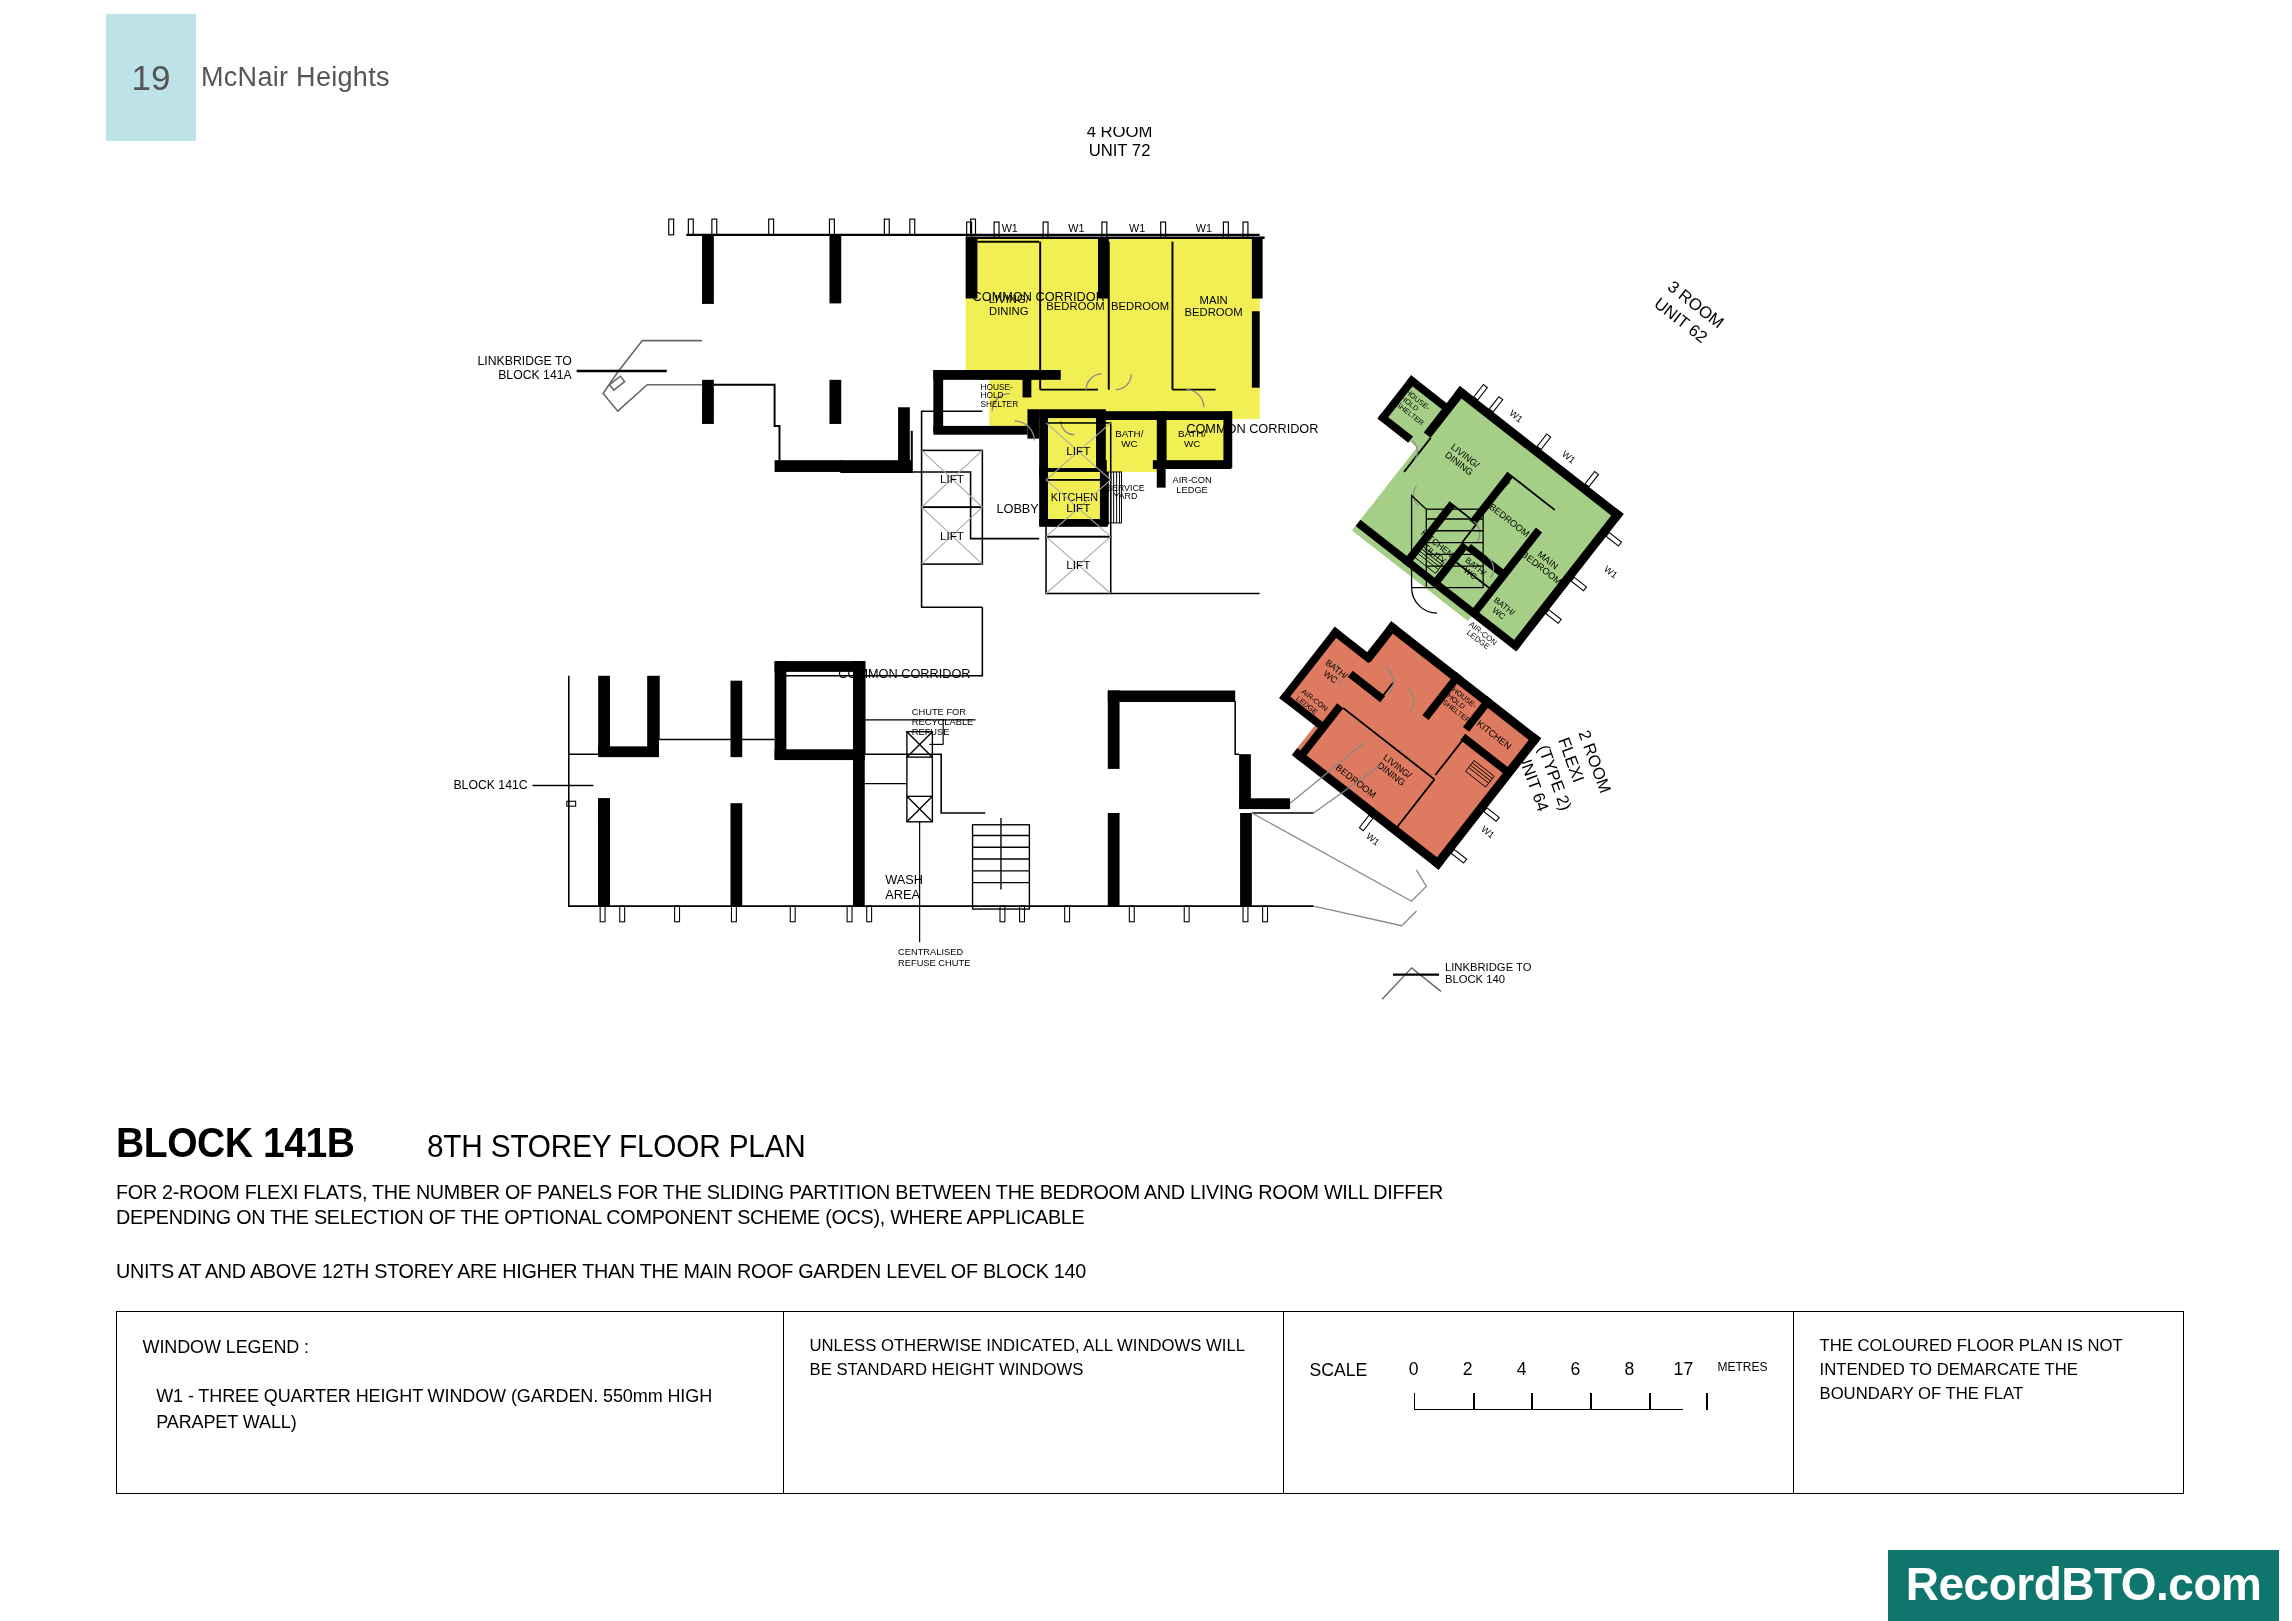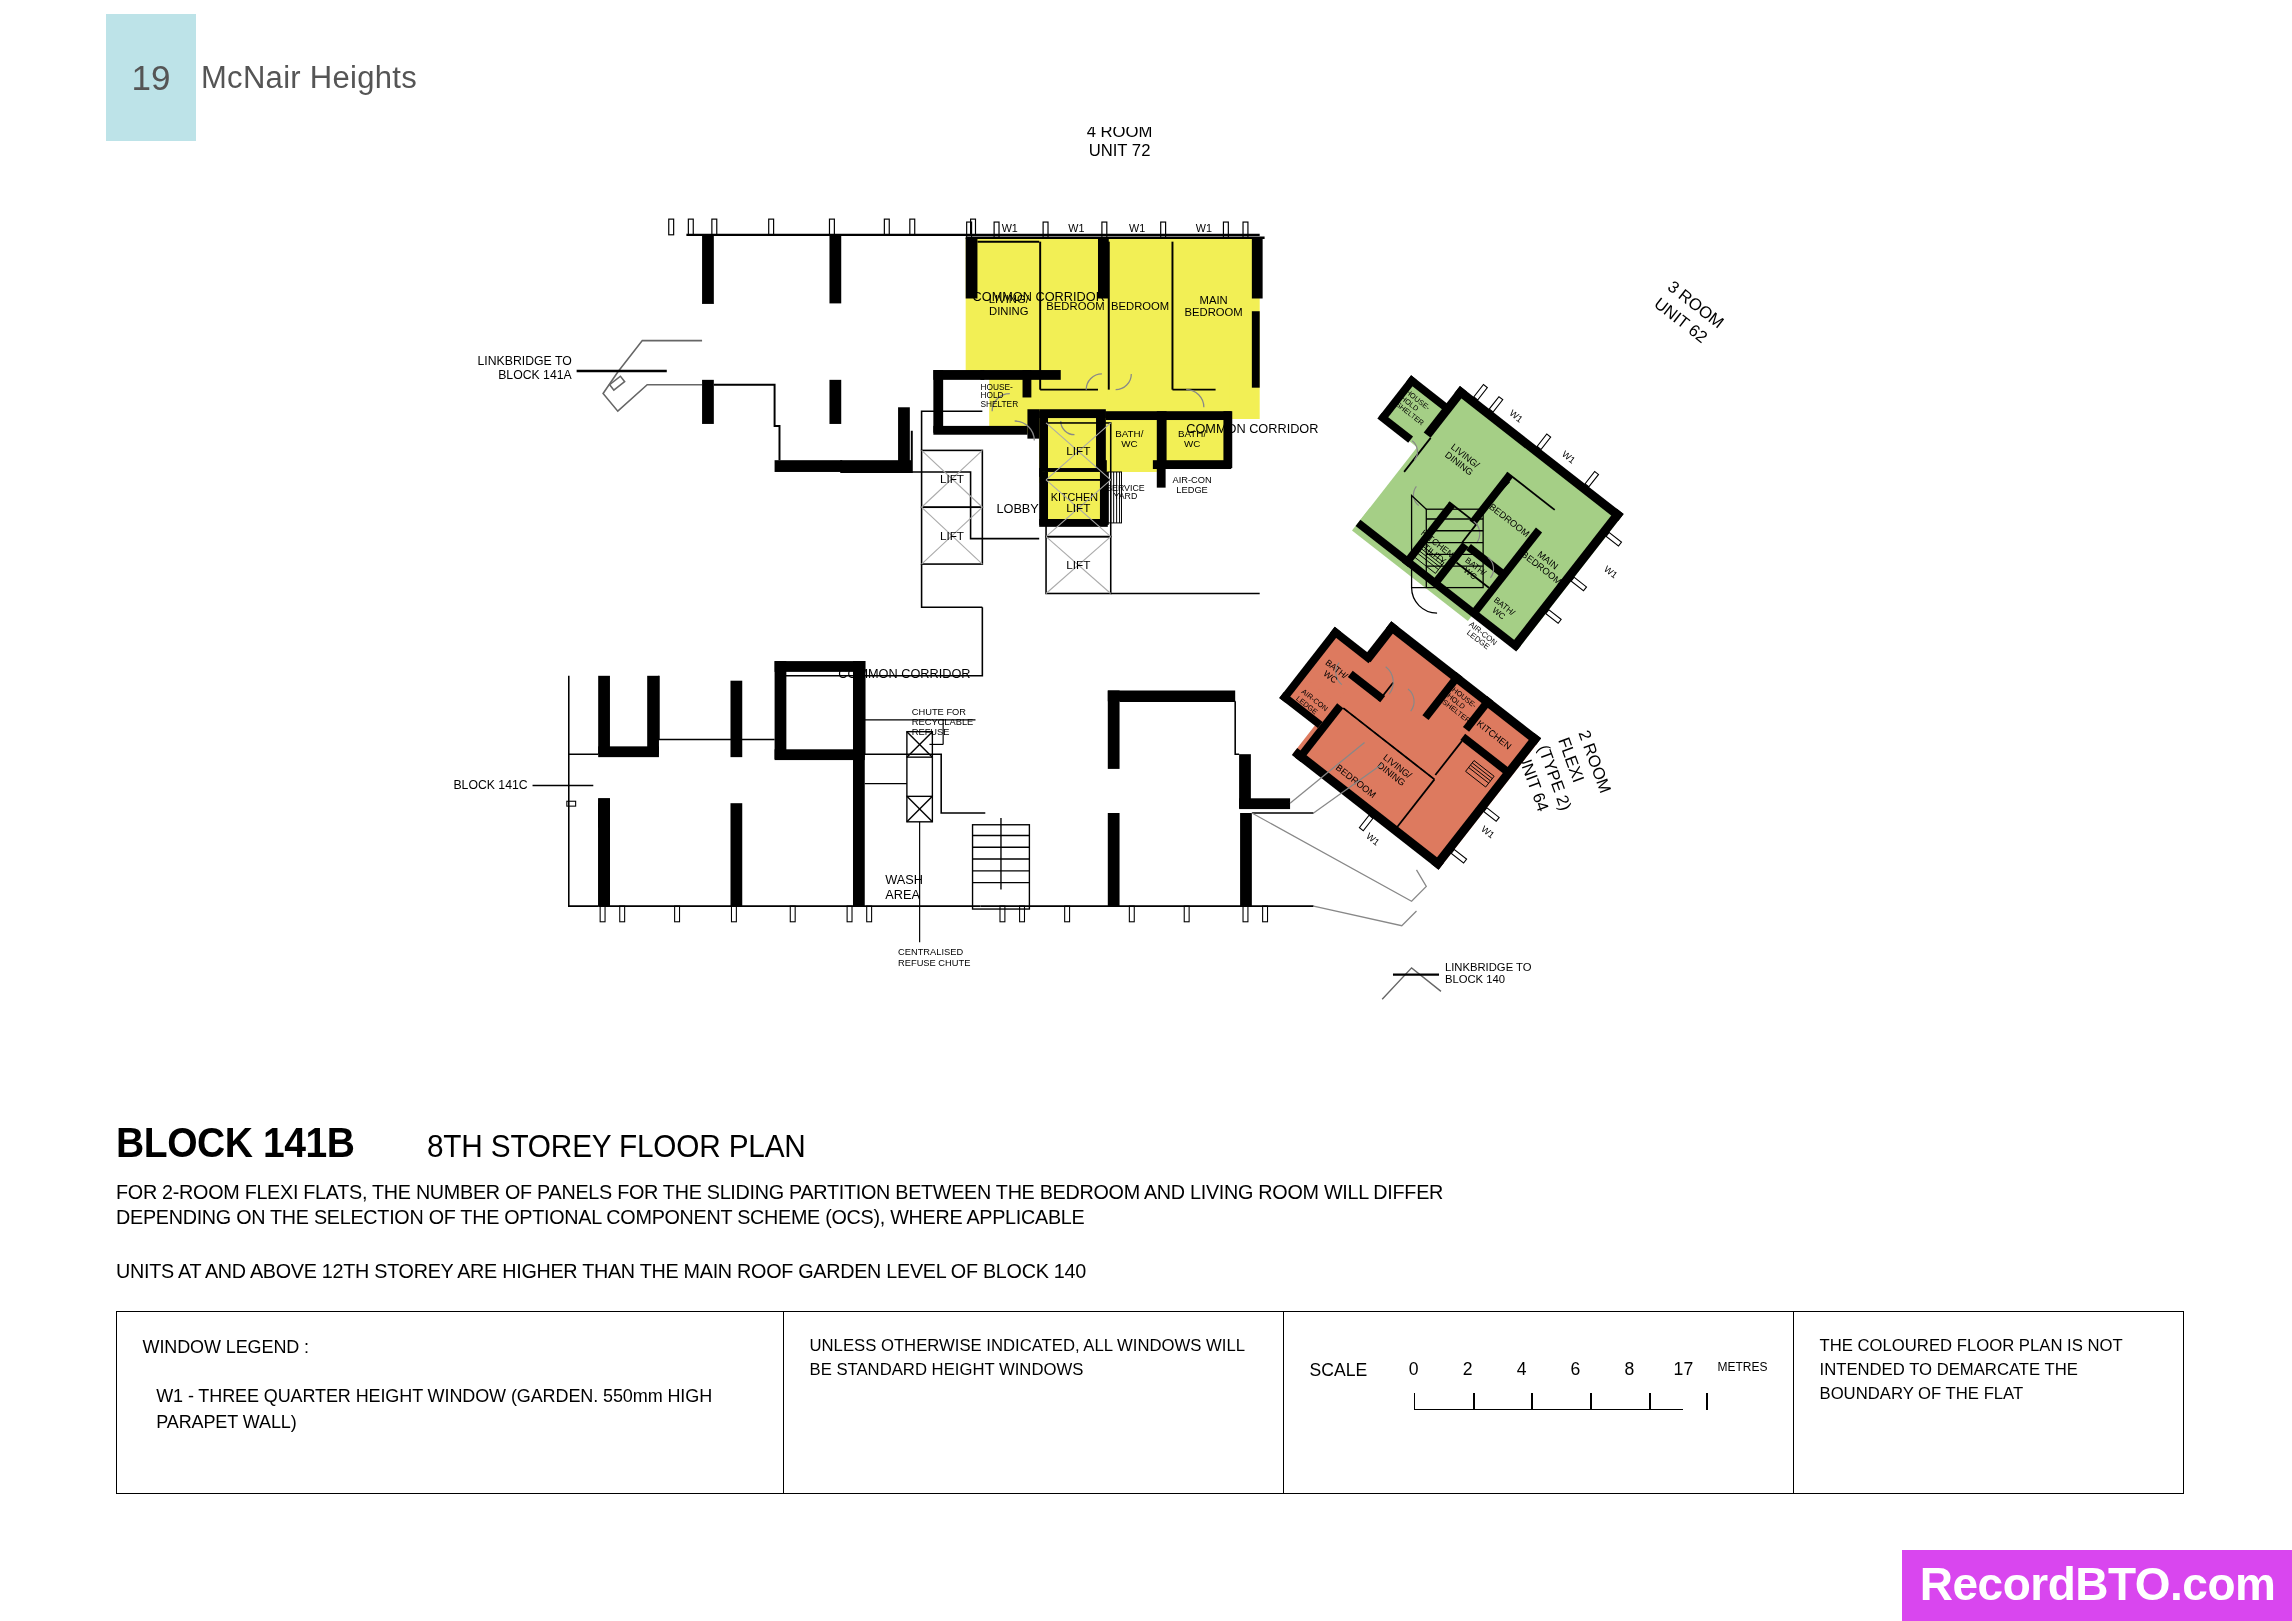--- a/index.html
+++ b/index.html
@@ -19,21 +19,21 @@
     background:#bde3e8;
   }
   .page-num {
     position:absolute; left:106px; top:0; width:90px; height:127px;
     display:flex; align-items:center; justify-content:center;
     font-size:35px; color:#555; font-family:"Liberation Sans", sans-serif;
   }
   .header-title {
     position:absolute; left:201px; top:0; height:127px;
     display:flex; align-items:center;
-    font-size:31px; color:#555; letter-spacing:0.3px;
+    font-size:27px; color:#555; letter-spacing:0.3px;
   }
 
   
   #drawing { position:absolute; left:0; top:127px; width:2293px; height:931px; }
   #drawing svg { display:block; }
 
   
   #titleblock { position:absolute; left:116px; top:1119px; width:1568px; }
   .tb-row1 { display:flex; align-items:baseline; }
   .tb-block {
@@ -78,22 +78,22 @@
   .scale-ticks .baseline {
     position:absolute; left:14.7px; right:14.7px; bottom:0; height:1.5px; background:#000;
   }
   .scale-ticks .tick {
     position:absolute; bottom:0; width:1.5px; height:17.6px; background:#000;
   }
   .scale-metres { font-size:12px; margin-left:19.6px; padding-top:1px; }
 
   
   #watermark {
-    position:absolute; right:0px; bottom:0px;
-    background:#d946ef; color:#fff;
+    position:absolute; right:14px; bottom:0px;
+    background:#0f766e; color:#fff;
     font-size:46px; font-weight:bold;
     padding:6.9px 17.6px 9.8px 17.6px;
     letter-spacing:-0.5px;
     font-family:"Liberation Sans", sans-serif;
   }
 
   
   .rlbl { font-family:"Liberation Sans", sans-serif; fill:#000; }
   .unit-title { font-family:"Liberation Sans", sans-serif; fill:#000; font-size:17px; }
 </style>

